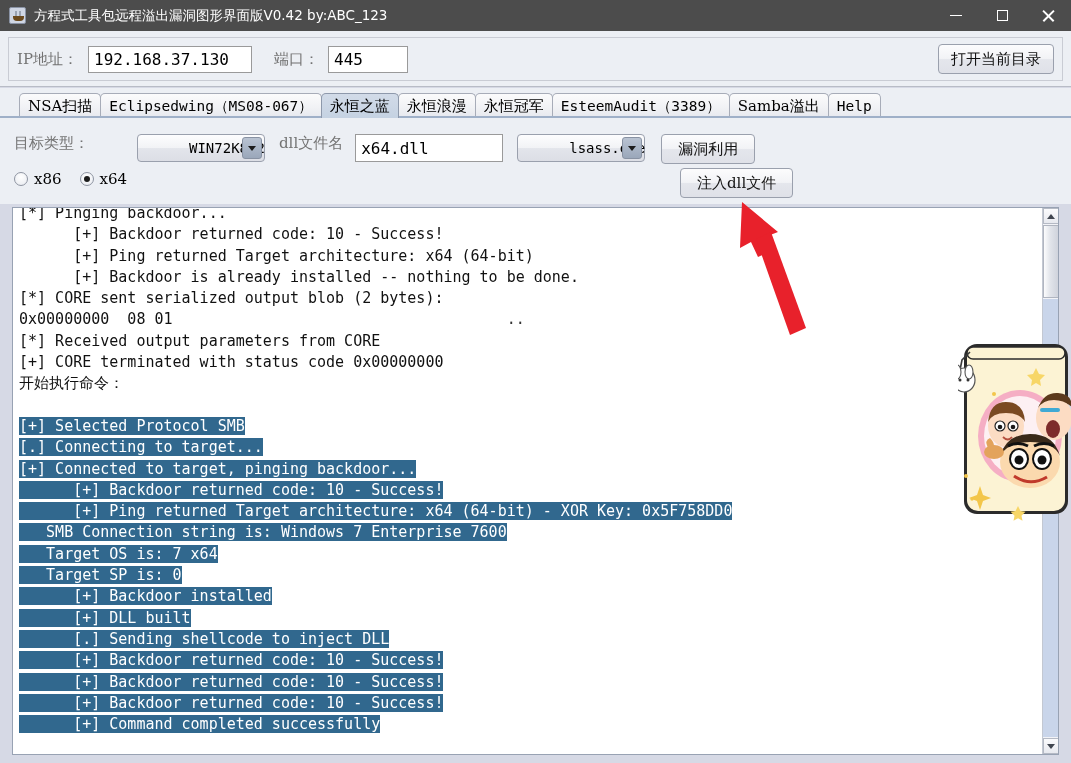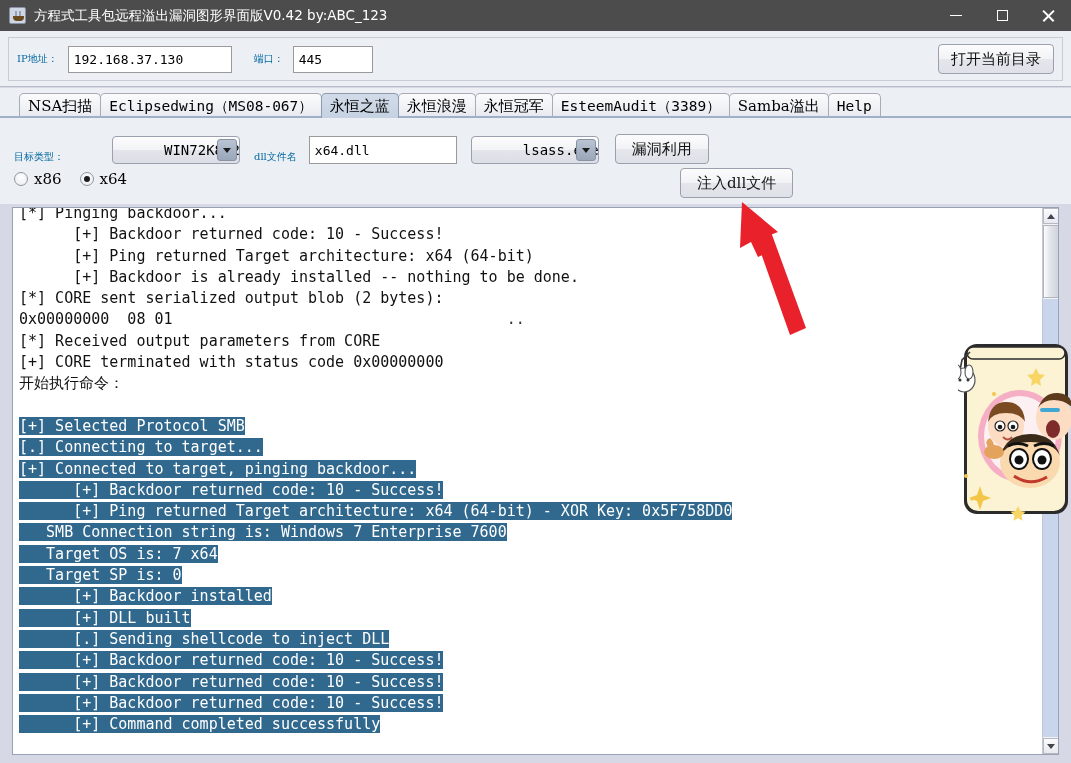--- a/index.html
+++ b/index.html
@@ -81,30 +81,30 @@
   }
   .topstrip-inner {
     position: absolute; left: 8px; top: 6px;
     width: 1055px; height: 44px;
     background: #eceff4;
     border: 1px solid #c9ccd4;
     display: flex; align-items: center;
   }
   .lbl-cn {
     font-family: "DejaVu Serif", serif;
-    font-size: 10px; color: #0369a1;
+    font-size: 15px; color: #737373;
     white-space: nowrap;
   }
   .lbl-ip { margin-left: 8px; }
   .txtinput {
     background: #ffffff;
     border: 1px solid #9a9a9a;
     height: 27px;
     font-family: "DejaVu Sans Mono", monospace;
-    font-size: 13px;
+    font-size: 16px;
     color: #000;
     padding: 0 5px;
     outline: none;
   }
   .ip-input { width: 164px; margin-left: 10px; }
   .lbl-port { margin-left: 22px; }
   .port-input { width: 80px; margin-left: 9px; }
   .btn {
     background: linear-gradient(to bottom, #fcfcfd 0%, #f2f3f6 48%, #e4e6ec 52%, #dfe1e8 100%);
     border: 1px solid #9aa0ad;
@@ -157,21 +157,21 @@
   }
 
   
   .optpanel {
     position: absolute; left: 0; top: 118px;
     width: 1071px; height: 86px;
     background: #eceff4;
   }
   .row1 {
     position: absolute; left: 0; top: 16px;
-    display: flex; align-items: flex-end;
+    display: flex; align-items: flex-start;
   }
   .lbl-targettype { margin-left: 14px; }
   .combo {
     position: relative;
     height: 28px;
     background: linear-gradient(to bottom, #fdfdfe 0%, #f2f3f6 48%, #e3e5eb 52%, #dcdee5 100%);
     border: 1px solid #9aa0ad;
     border-radius: 4px;
     display: flex; align-items: center; padding-left: 44px;
   }

